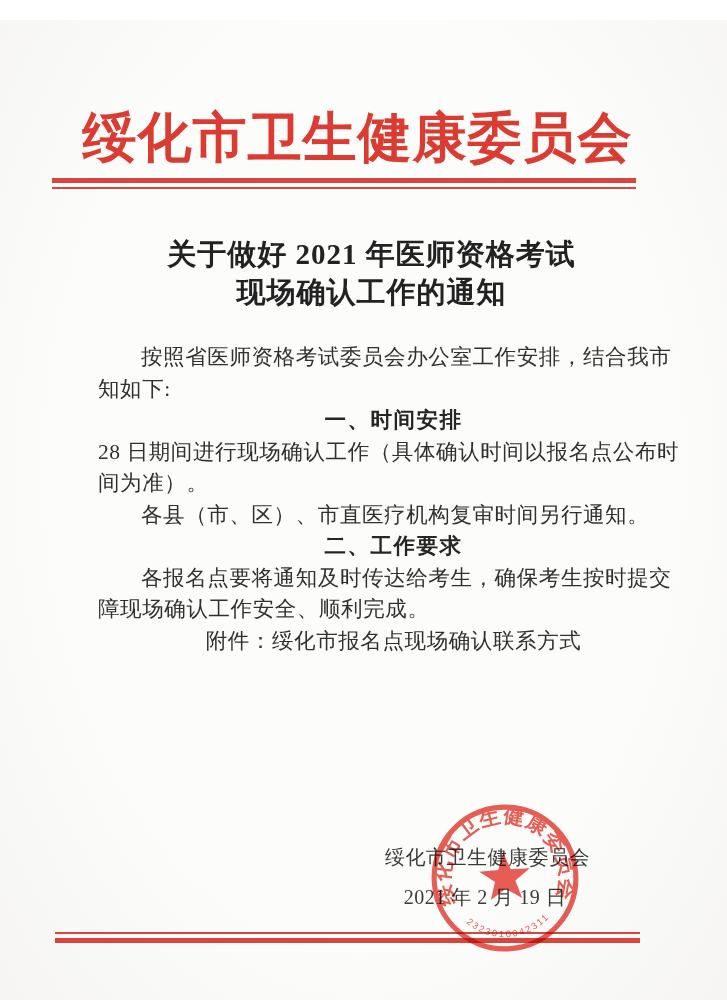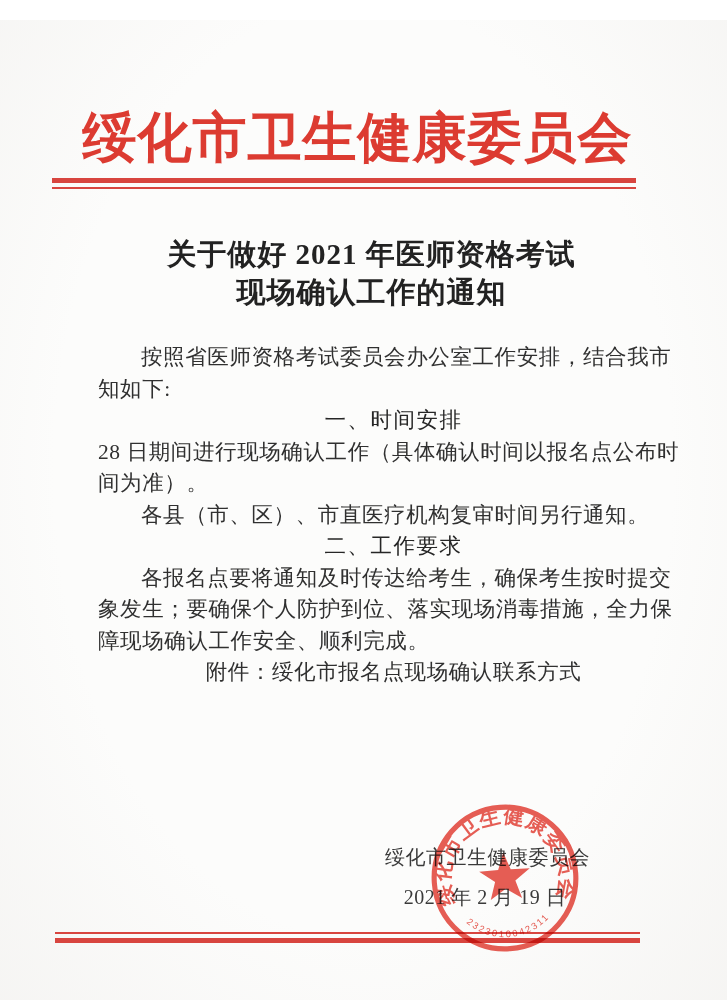--- a/index.html
+++ b/index.html
@@ -61,21 +61,21 @@
     color: var(--ink);
     font-size: 21.5px;
     line-height: 31.5px;
     letter-spacing: 0.6px;
     white-space: nowrap;
   }
   .bline { height: 31.5px; }
   .bline.ind { padding-left: 43px; text-align: center; }
   .bline.hd {
     font-family: "Liberation Sans", "DejaVu Sans", sans-serif;
-    font-weight: 400;
+    font-weight: 700;
     letter-spacing: 1.5px;
     color: #262626;
   }
   
   .signature {
     position: absolute;
     top: 824px; left: 385px; width: 200px;
     text-align: center;
     color: #3a3a3a;
     font-size: 20px;
@@ -120,21 +120,20 @@
 
   <div class="body-text" id="bodyText">
       <div class="bline ind">按照省医师资格考试委员会办公室工作安排，结合我市</div>
       <div class="bline">知如下:</div>
       <div class="bline ind hd">一、时间安排</div>
       <div class="bline">28 日期间进行现场确认工作（具体确认时间以报名点公布时</div>
       <div class="bline">间为准）。</div>
       <div class="bline ind">各县（市、区）、市直医疗机构复审时间另行通知。</div>
       <div class="bline ind hd">二、工作要求</div>
       <div class="bline ind">各报名点要将通知及时传达给考生，确保考生按时提交</div>
-      <div class="bline">象发生；要确保个人防护到位、落实现场消毒措施，全力保</div>
       <div class="bline">障现场确认工作安全、顺利完成。</div>
       <div class="bline ind">附件：绥化市报名点现场确认联系方式</div>
     </div>
 
   <div class="signature">
     <div class="issuer">绥化市卫生健康委员会</div>
     <div class="sig-date">2021 年 2 月 19 日</div>
   </div>
 
   <div class="rule rule-bot-thin"></div>

